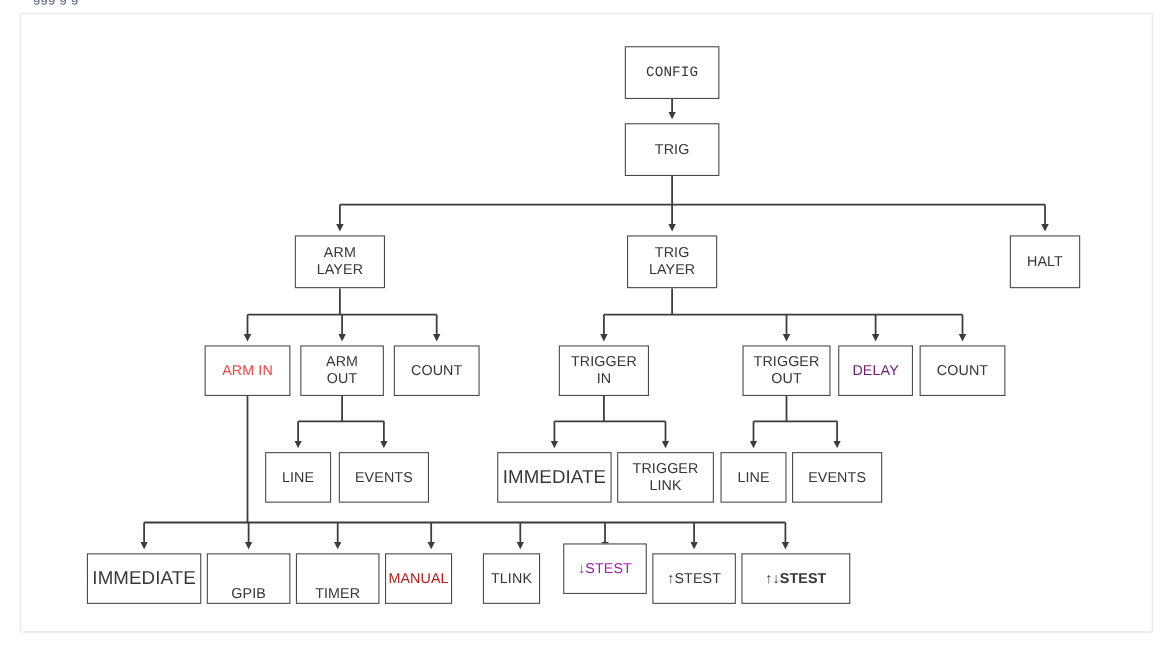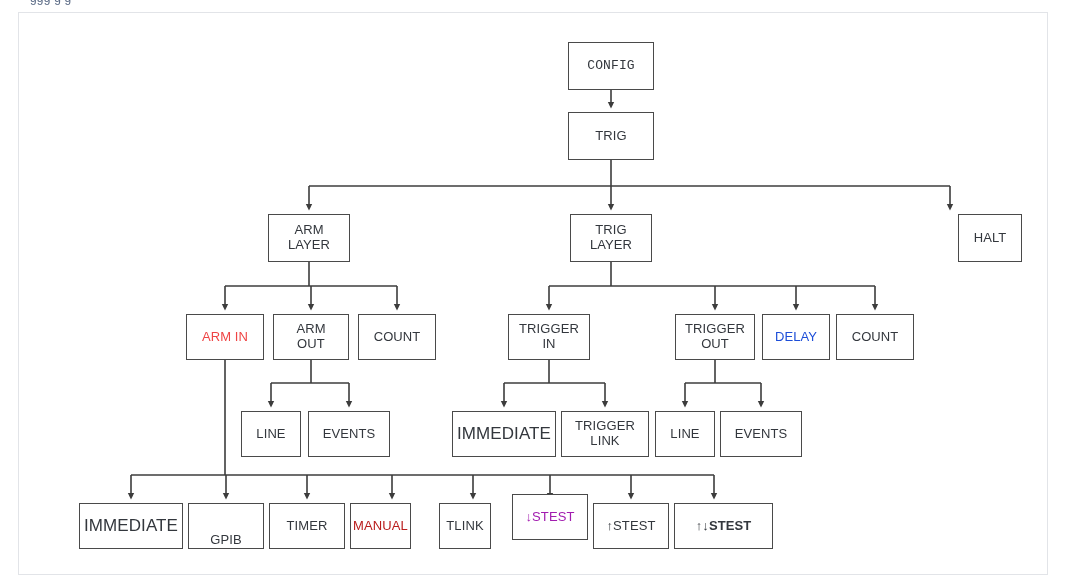--- a/index.html
+++ b/index.html
@@ -124,41 +124,41 @@
       </g>
   </svg>
 
   <div id="nodes">
       <div class="node" style="left: 568px; top: 42px; width: 86px; height: 48px; border-color: rgb(74, 74, 74); color: rgb(51, 55, 61); font-family: Liberation Mono, monospace;"><span>CONFIG</span></div>
       <div class="node" style="left: 568px; top: 112px; width: 86px; height: 48px; border-color: rgb(74, 74, 74); color: rgb(51, 55, 61);"><span>TRIG</span></div>
       <div class="node" style="left: 268px; top: 214px; width: 82px; height: 48px; border-color: rgb(74, 74, 74); color: rgb(51, 55, 61);"><span>ARM
 LAYER</span></div>
       <div class="node" style="left: 570px; top: 214px; width: 82px; height: 48px; border-color: rgb(74, 74, 74); color: rgb(51, 55, 61);"><span>TRIG
 LAYER</span></div>
-      <div class="node" style="left: 918px; top: 214px; width: 64px; height: 48px; border-color: rgb(74, 74, 74); color: rgb(51, 55, 61); margin-left: 40px;"><span>HALT</span></div>
+      <div class="node" style="left: 918px; top: 214px; width: 64px; height: 48px; border-color: rgb(74, 74, 74); color: rgb(51, 55, 61);"><span>HALT</span></div>
       <div class="node" style="left: 186px; top: 314px; width: 78px; height: 46px; border-color: rgb(74, 74, 74); color: #ef4444;"><span>ARM  IN</span></div>
       <div class="node" style="left: 273px; top: 314px; width: 76px; height: 46px; border-color: rgb(74, 74, 74); color: rgb(51, 55, 61);"><span>ARM
 OUT</span></div>
       <div class="node" style="left: 358px; top: 314px; width: 78px; height: 46px; border-color: rgb(74, 74, 74); color: rgb(51, 55, 61);"><span>COUNT</span></div>
       <div class="node" style="left: 508px; top: 314px; width: 82px; height: 46px; border-color: rgb(74, 74, 74); color: rgb(51, 55, 61);"><span>TRIGGER
 IN</span></div>
       <div class="node" style="left: 675px; top: 314px; width: 80px; height: 46px; border-color: rgb(74, 74, 74); color: rgb(51, 55, 61);"><span>TRIGGER
 OUT</span></div>
-      <div class="node" style="left: 762px; top: 314px; width: 68px; height: 46px; border-color: rgb(74, 74, 74); color: #1d4ed8;"><span>DELAY</span></div>
+      <div class="node" style="left: 762px; top: 314px; width: 68px; height: 46px; border-color: rgb(74, 74, 74); color: #701a75;"><span>DELAY</span></div>
       <div class="node" style="left: 836px; top: 314px; width: 78px; height: 46px; border-color: rgb(74, 74, 74); color: rgb(51, 55, 61);"><span>COUNT</span></div>
       <div class="node" style="left: 241px; top: 411px; width: 60px; height: 46px; border-color: rgb(74, 74, 74); color: rgb(51, 55, 61);"><span>LINE</span></div>
       <div class="node" style="left: 308px; top: 411px; width: 82px; height: 46px; border-color: rgb(74, 74, 74); color: rgb(51, 55, 61);"><span>EVENTS</span></div>
       <div class="node small" style="left: 452px; top: 411px; width: 104px; height: 46px; border-color: rgb(74, 74, 74); color: rgb(51, 55, 61);"><span>IMMEDIATE</span></div>
       <div class="node" style="left: 561px; top: 411px; width: 88px; height: 46px; border-color: rgb(74, 74, 74); color: rgb(51, 55, 61);"><span>TRIGGER
 LINK</span></div>
       <div class="node" style="left: 655px; top: 411px; width: 60px; height: 46px; border-color: rgb(74, 74, 74); color: rgb(51, 55, 61);"><span>LINE</span></div>
       <div class="node" style="left: 720px; top: 411px; width: 82px; height: 46px; border-color: rgb(74, 74, 74); color: rgb(51, 55, 61);"><span>EVENTS</span></div>
       <div class="node small" style="left: 79px; top: 503px; width: 104px; height: 46px; border-color: rgb(74, 74, 74); color: rgb(51, 55, 61);"><span>IMMEDIATE</span></div>
       <div class="node" style="left: 188px; top: 503px; width: 76px; height: 46px; border-color: rgb(74, 74, 74); color: rgb(51, 55, 61); align-items: flex-end;"><span>GPIB</span></div>
-      <div class="node" style="left: 269px; top: 503px; width: 76px; height: 46px; border-color: rgb(74, 74, 74); color: rgb(51, 55, 61);"><span>TIMER</span></div>
+      <div class="node" style="left: 269px; top: 503px; width: 76px; height: 46px; border-color: rgb(74, 74, 74); color: rgb(51, 55, 61); align-items: flex-end;"><span>TIMER</span></div>
       <div class="node" style="left: 350px; top: 503px; width: 61px; height: 46px; border-color: rgb(74, 74, 74); color: #b91c1c;"><span>MANUAL</span></div>
       <div class="node" style="left: 439px; top: 503px; width: 52px; height: 46px; border-color: rgb(74, 74, 74); color: rgb(51, 55, 61); text-align: center;"><span>TLINK</span></div>
       <div class="node" style="left: 512px; top: 494px; width: 76px; height: 46px; border-color: rgb(74, 74, 74); color: #a21caf;"><span>↓STEST</span></div>
       <div class="node" style="left: 593px; top: 503px; width: 76px; height: 46px; border-color: rgb(74, 74, 74); color: rgb(51, 55, 61);"><span>↑STEST</span></div>
       <div class="node" style="left: 674px; top: 503px; width: 99px; height: 46px; border-color: rgb(74, 74, 74); color: rgb(51, 55, 61); font-weight: bold;"><span>↑↓STEST</span></div>
     </div>
 
 </div>
 
 </body></html>

